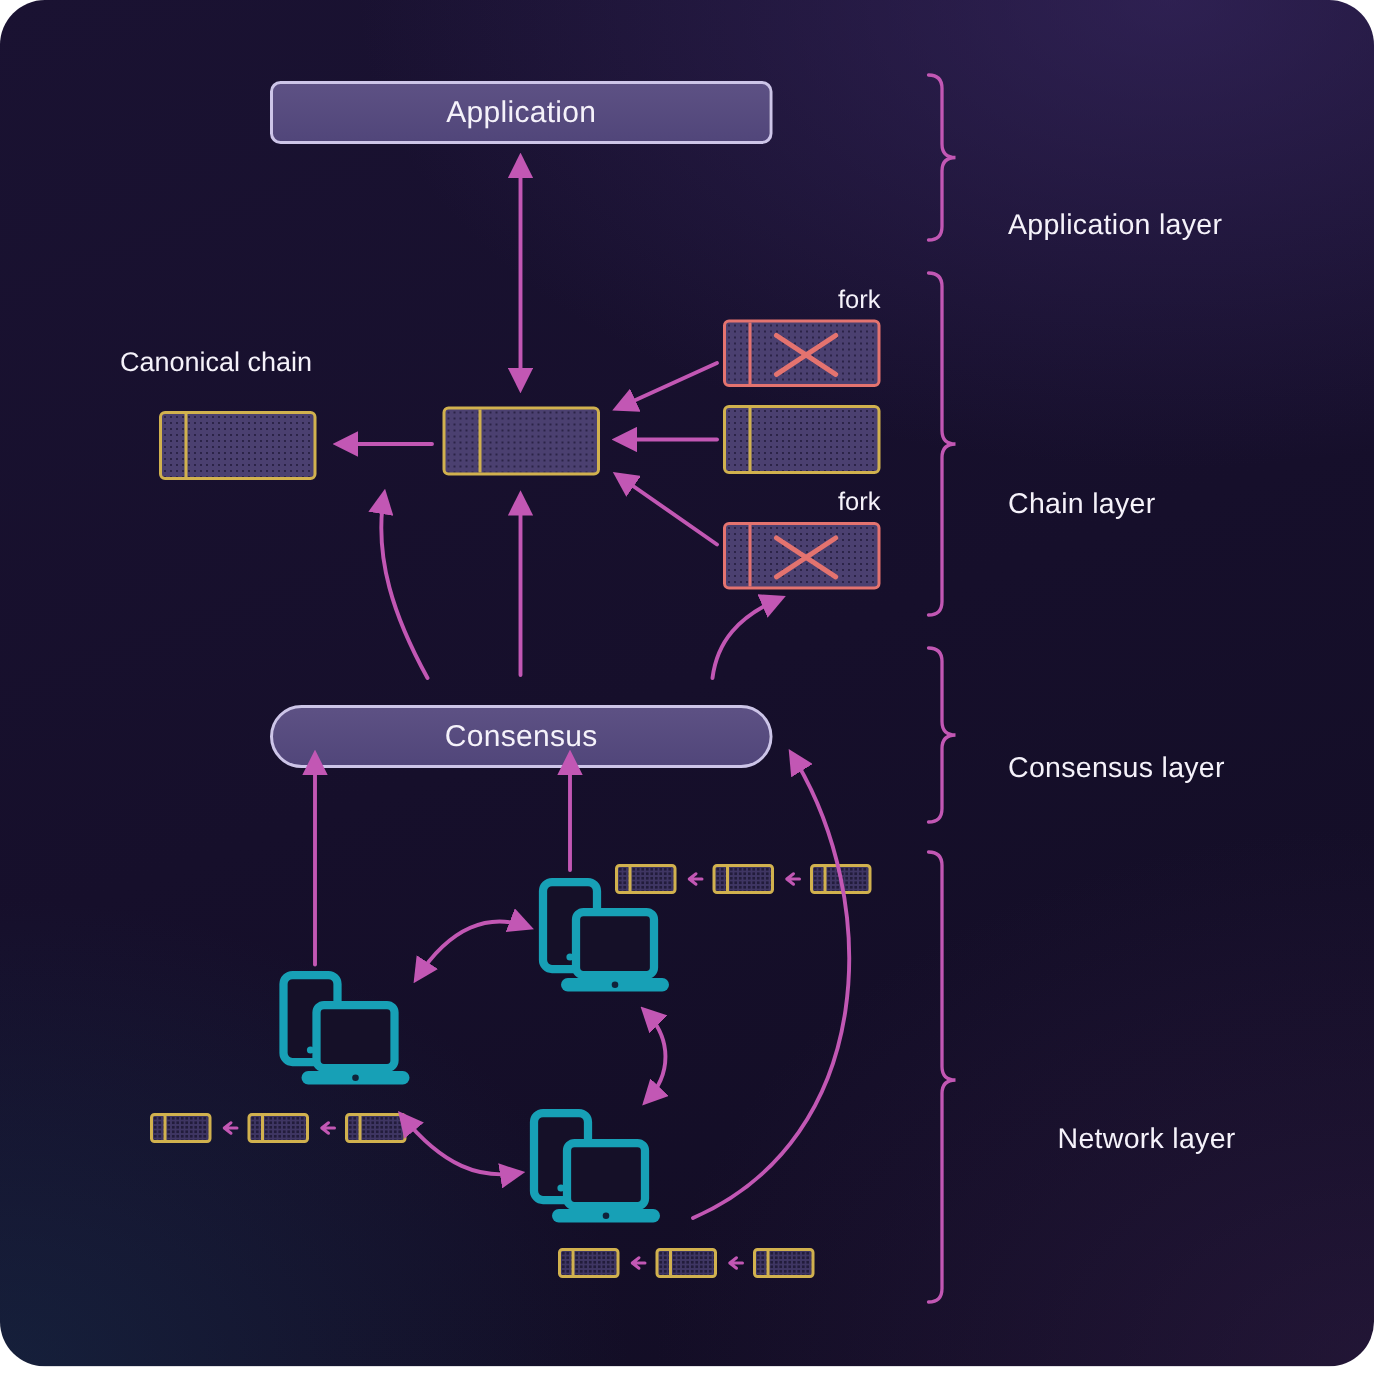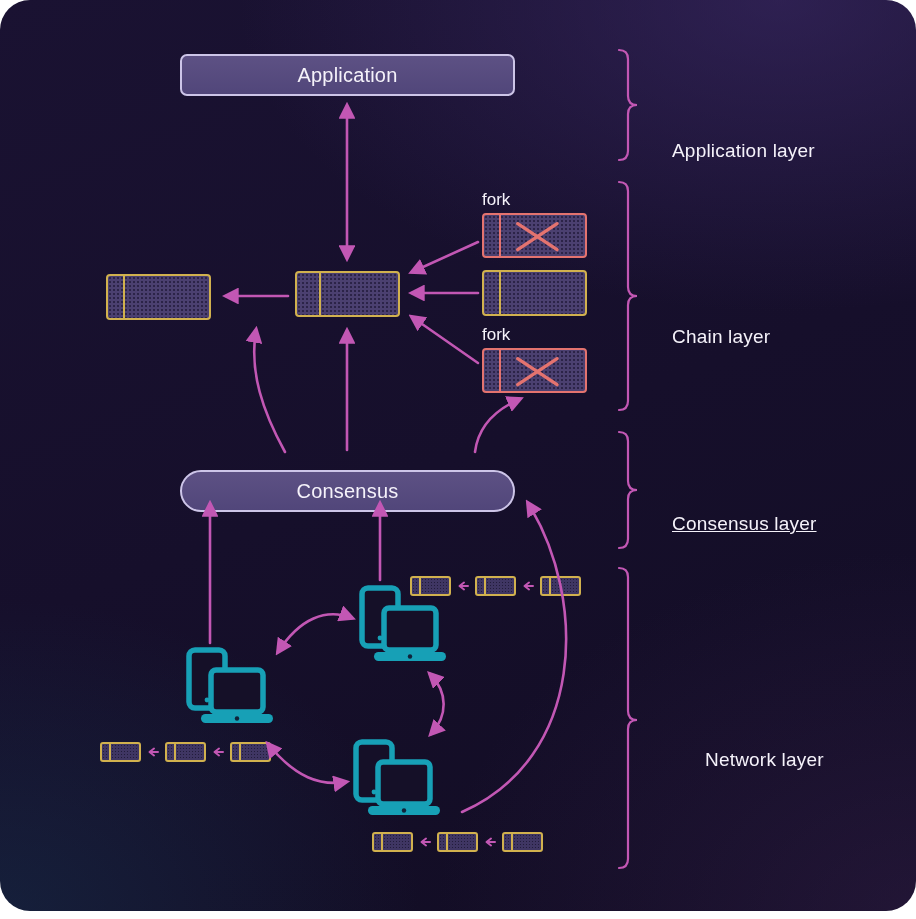--- a/index.html
+++ b/index.html
@@ -29,21 +29,21 @@
     background-image:radial-gradient(rgba(18,12,38,.55) 1px, transparent 1px);
     background-size:4px 4px;
     border:2.5px solid #d1b14e;
   }
   .block .divider{position:absolute;top:0;bottom:0;width:2px;background:#d1b14e;left:15px;}
   .block.fork{border-color:#e4736f;}
   .block.fork .divider{background:#e4736f;}
   .xmark{position:absolute;inset:0;}
 
   .label{position:absolute;color:#f5f2fa;}
-  .fork-label{width:105px;text-align:left;font-size:17px;}
+  .fork-label{width:105px;text-align:right;font-size:17px;}
   .layer-label{font-size:19px;letter-spacing:.2px;margin-top:40px;}
 
   .mini-chain{position:absolute;display:flex;align-items:center;gap:5px;}
   .mini-block{
     box-sizing:border-box;position:relative;width:41px;height:20px;border-radius:3px;
     background-color:#3f3663;
     background-image:radial-gradient(rgba(15,10,32,.6) 1px, transparent 1px);
     background-size:3px 3px;
     border:2px solid #d1b14e;
   }
@@ -54,20 +54,21 @@
 </style>
 </head>
 <body>
 
 <div class="canvas">
 
   <div class="node rect abs" style="left:180px;top:54px;width:335px;height:42px;">
     <span>Application</span>
   </div>
 
+  <div class="label" style="left:58px;top:231px;width:172px;text-align:center;font-size:18px;">Canonical chain</div>
 
   <div class="block" style="left:106px;top:274px;">
     <div class="divider"></div>
   </div>
 
   <div class="block" style="left:295px;top:271px;">
     <div class="divider" style="left:22px"></div>
   </div>
 
   <div class="label fork-label" style="left:482px;top:190px;">fork</div>
@@ -181,21 +182,21 @@
     <svg class="mini-arrow" width="14" height="12">
       <path d="M12,6 H4 M8,2.5 L3.5,6 L8,9.5" stroke="#c257b4" stroke-width="2" fill="none" stroke-linecap="round" stroke-linejoin="round"></path>
     </svg>
     <div class="mini-block">
         <div class="mdiv"></div>
       </div>
   </div>
 
   <div class="label layer-label" style="left:672px;top:100px;">Application layer</div>
   <div class="label layer-label" style="left:672px;top:286px;text-align:right;">Chain layer</div>
-  <div class="label layer-label" style="left:672px;top:473px;text-decoration:underline;">Consensus layer</div>
+  <div class="label layer-label" style="left:672px;top:462px;">Consensus layer</div>
   <div class="label layer-label" style="left:705px;top:709px;">Network layer</div>
 
   <svg class="overlay" width="916" height="919">
     <defs>
       <marker id="ah" viewBox="0 0 10 10" refX="7.5" refY="5" markerWidth="6.5" markerHeight="6.5" orient="auto-start-reverse">
         <path d="M0,0 L10,5 L0,10 z" fill="#c257b4"></path>
       </marker>
     </defs>
 
     <g stroke="#c257b4" stroke-width="2.6" fill="none" stroke-linecap="round">

